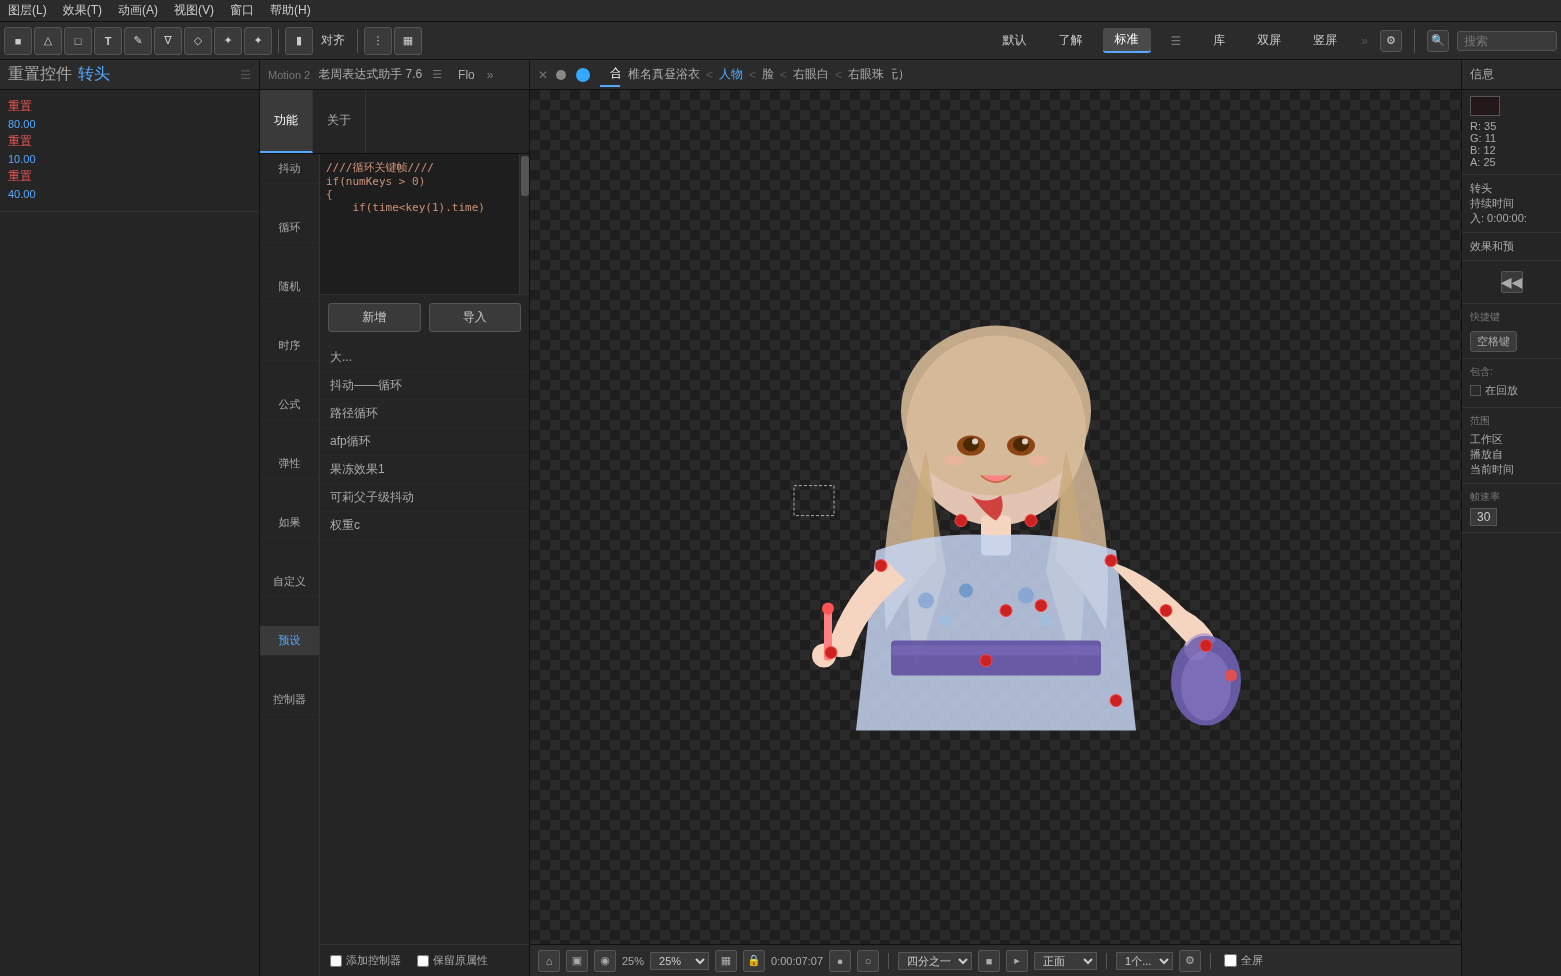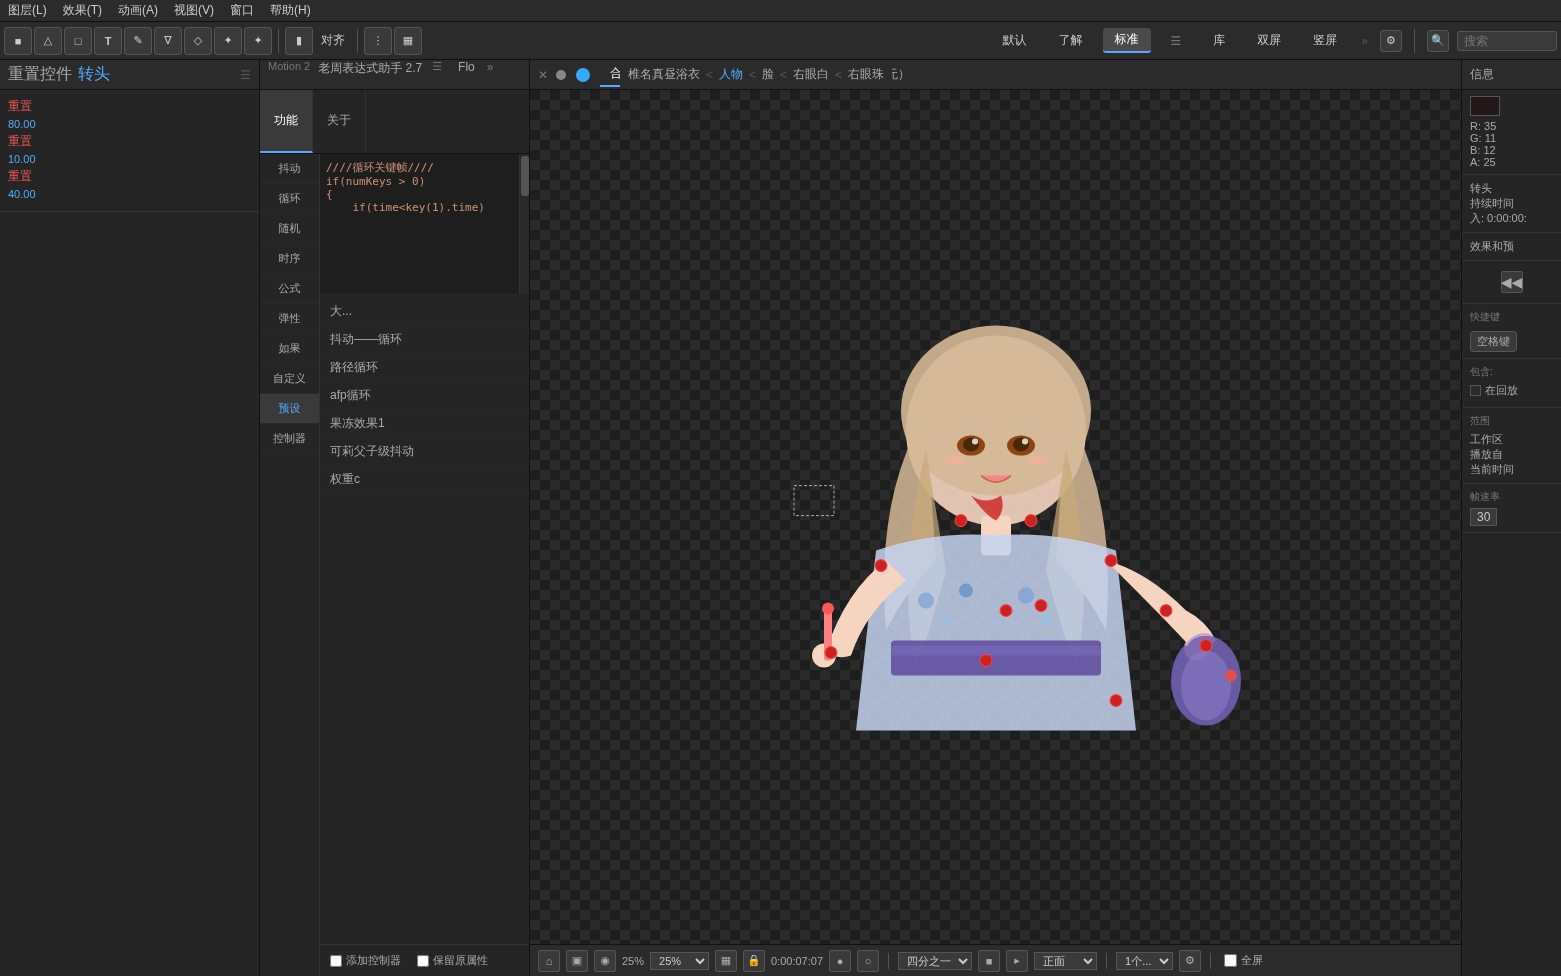--- a/index.html
+++ b/index.html
@@ -123,20 +123,21 @@
       width: 270px;
       background: #252525;
       border-right: 1px solid #111;
       display: flex;
       flex-direction: column;
     }
     .expr-header {
       height: 30px;
       background: #2b2b2b;
       display: flex;
+      align-items: center;
       padding: 0 8px;
       gap: 8px;
       border-bottom: 1px solid #111;
     }
     .expr-tabs {
       display: flex;
       gap: 0;
       border-bottom: 1px solid #111;
     }
     .expr-tab {
@@ -151,20 +152,21 @@
     .expr-content {
       display: flex;
       flex: 1;
       overflow: hidden;
     }
     .expr-sidebar {
       width: 60px;
       border-right: 1px solid #333;
       display: flex;
       flex-direction: column;
+      gap: 29px;
     }
     .expr-sidebar-item {
       padding: 7px 6px;
       color: #aaa;
       font-size: 11px;
       cursor: pointer;
       text-align: center;
       border-bottom: 1px solid #2a2a2a;
     }
     .expr-sidebar-item.active { background: #3a3a3a; color: #5af; }
@@ -466,21 +468,21 @@
       <div style="color:#e55; font-size:12px; cursor:pointer;">重置</div>
       <div style="color:#5af; font-size:11px; margin: 3px 0;">10.00</div>
       <div style="color:#e55; font-size:12px; cursor:pointer;">重置</div>
       <div style="color:#5af; font-size:11px; margin: 3px 0;">40.00</div>
     </div>
   </div>
 
   <div class="expr-panel">
     <div class="expr-header">
       <span style="color:#777; font-size:11px;">Motion 2</span>
-      <span style="color:#aaa; font-size:12px;">老周表达式助手 2.7</span>
+      <span style="color:#aaa; font-size:12px;">老周表达式助手 7.6</span>
       <span style="color:#777; font-size:11px; margin-left:2px;">☰</span>
       <span style="color:#aaa; font-size:12px; margin-left:8px;">Flo</span>
       <span style="color:#777; margin-left:4px;">»</span>
     </div>
     <div class="expr-tabs">
       <div class="expr-tab active">功能</div>
       <div class="expr-tab">关于</div>
     </div>
     <div class="expr-content">
       <div class="expr-sidebar">
@@ -497,20 +499,24 @@
       </div>
       <div class="expr-main">
         <div style="display:flex; flex:0 0 140px; overflow:hidden;">
           <textarea class="code-area" style="">////循环关键帧////
 if(numKeys &gt; 0)
 {
     if(time&lt;key(1).time)</textarea>
           <div class="scrollbar-v">
             <div class="scrollbar-handle"></div>
           </div>
+        </div>
+        <div class="expr-buttons">
+          <div class="expr-btn">新增</div>
+          <div class="expr-btn">导入</div>
         </div>
         <div class="expr-list">
           <div class="expr-list-item">大...</div>
           <div class="expr-list-item">抖动——循环</div>
           <div class="expr-list-item">路径循环</div>
           <div class="expr-list-item">afp循环</div>
           <div class="expr-list-item">果冻效果1</div>
           <div class="expr-list-item">可莉父子级抖动</div>
           <div class="expr-list-item">权重c</div>
         </div>

